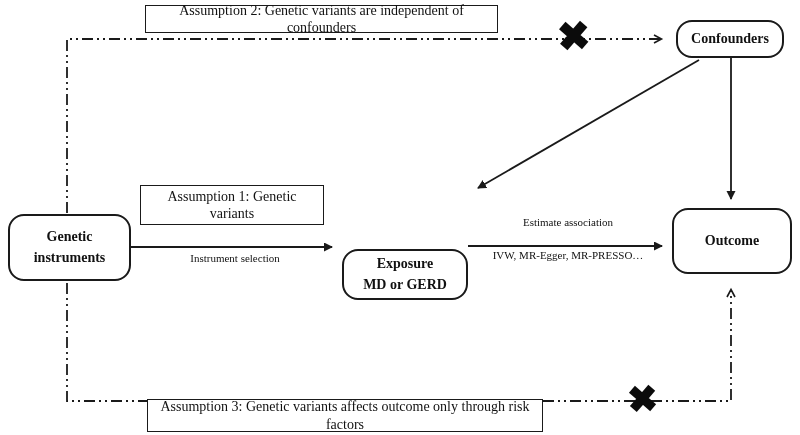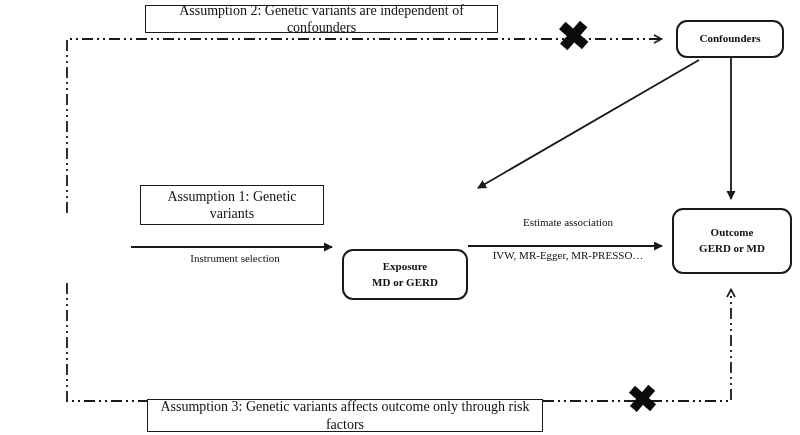--- a/index.html
+++ b/index.html
@@ -28,23 +28,23 @@
     background: #ffffff;
   }
   .assumption-box {
     border: 1.2px solid #1a1a1a;
     font-size: 14px;
     line-height: 1.25;
     padding: 2px 6px;
   }
   .node-box {
     border: 2px solid #1a1a1a;
-    border-radius: 11px;
+    border-radius: 16px;
     font-weight: bold;
-    font-size: 11px;
+    font-size: 14px;
     line-height: 1.45;
   }
   .edge-label {
     position: absolute;
     font-size: 11px;
     text-align: center;
     white-space: nowrap;
   }
   .cross {
     position: absolute;
@@ -102,29 +102,32 @@
   </div>
 
   <div class="box assumption-box" id="assumption1-box">
     <span>Assumption 1: Genetic variants</span>
   </div>
 
   <div class="box assumption-box" id="assumption3-box">
     <span>Assumption 3: Genetic variants affects outcome only through risk factors</span>
   </div>
 
+  <div class="box node-box" id="genetic-box">
+    <span>Genetic</span>
+    <span>instruments</span>
+  </div>
 
   <div class="box node-box" id="exposure-box">
     <span>Exposure</span>
     <span>MD or GERD</span>
   </div>
 
   <div class="box node-box" id="outcome-box">
     <span>Outcome</span>
-    <span>GERD or MD</span>
   </div>
 
   <div class="box node-box" id="confounders-box">
     <span>Confounders</span>
   </div>
 
   <div class="edge-label" id="label-instrument-selection">Instrument selection</div>
   <div class="edge-label" id="label-estimate-association">Estimate association</div>
   <div class="edge-label" id="label-methods">IVW, MR-Egger, MR-PRESSO…</div>
 

